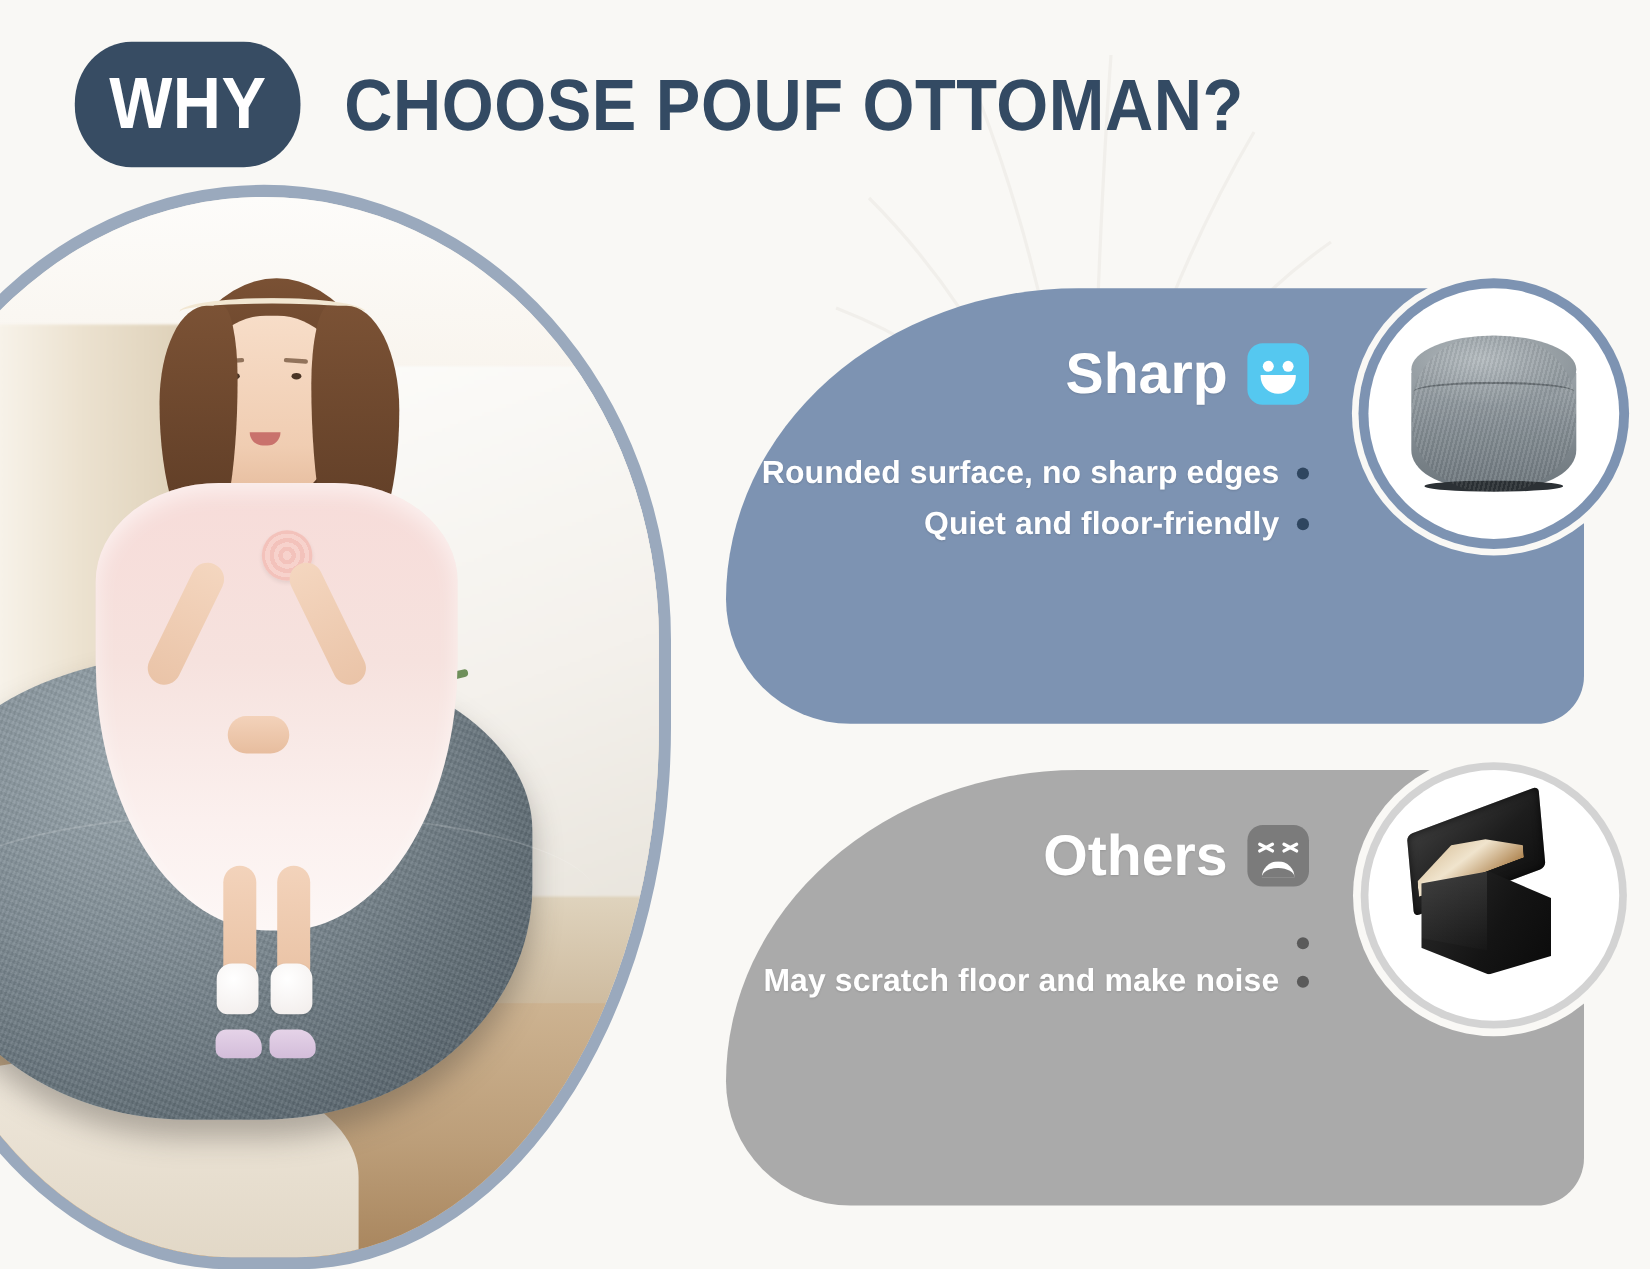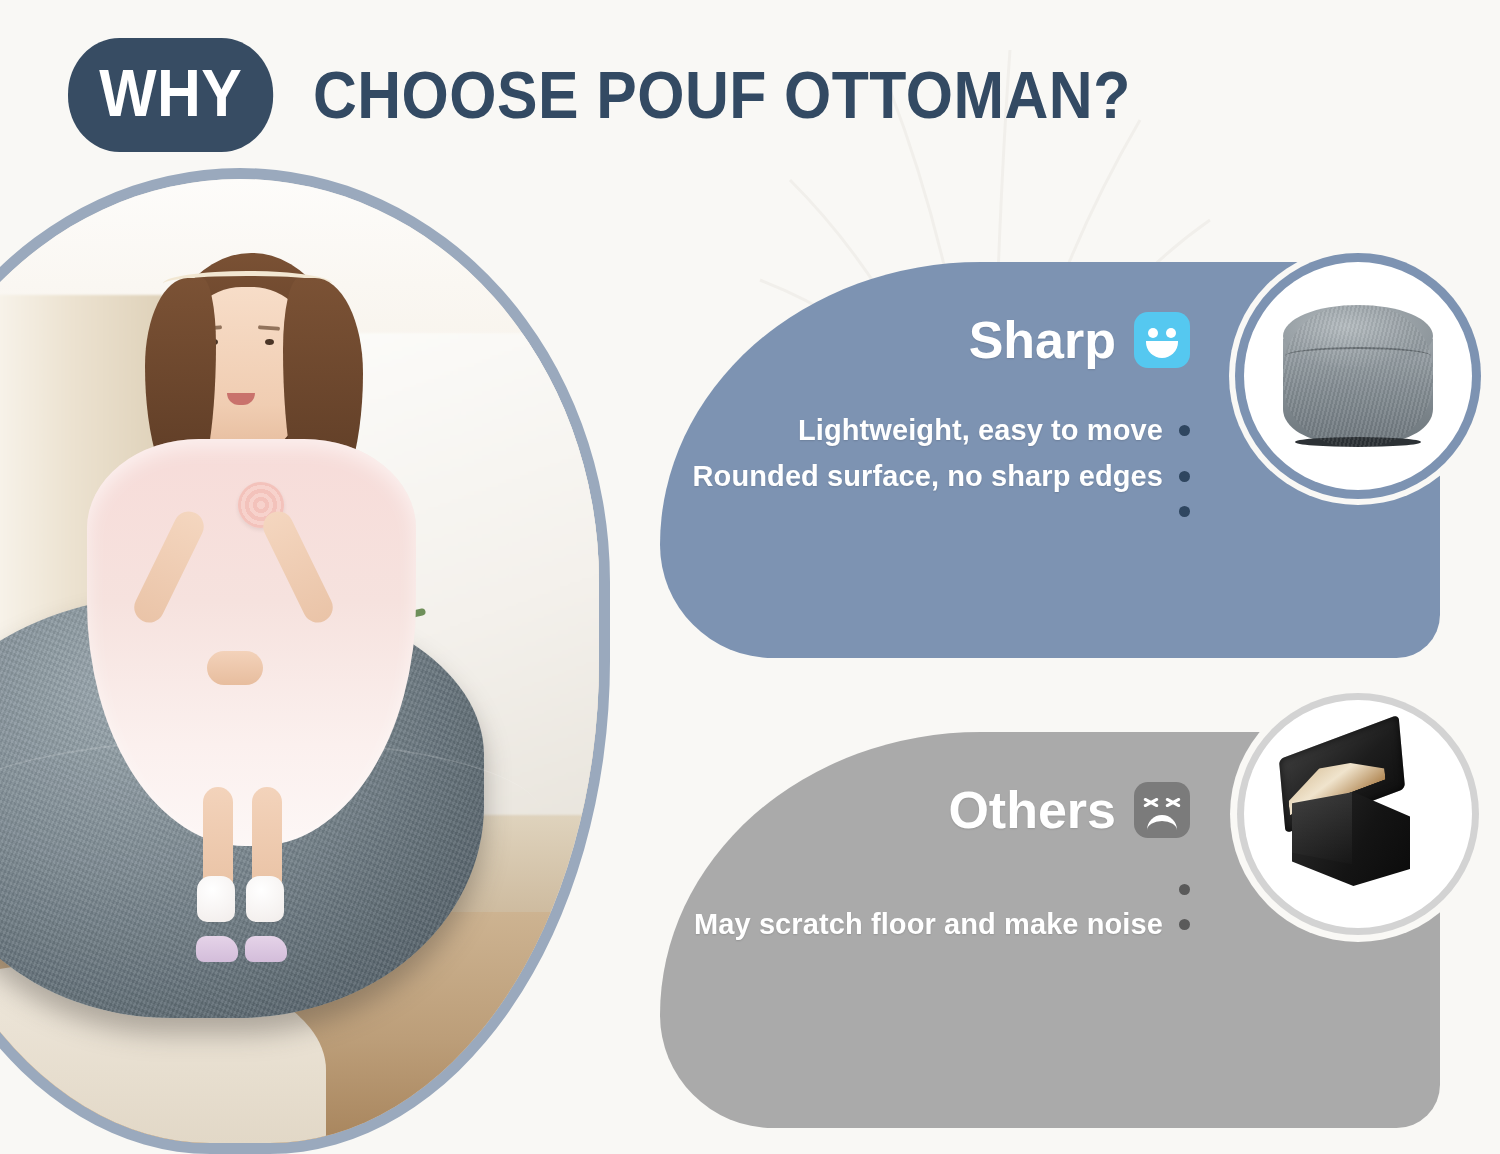--- a/index.html
+++ b/index.html
@@ -207,21 +207,21 @@
     position:absolute;
     width:780px; height:396px;
     z-index:3;
   }
   .panel-shape{
     position:absolute; inset:0;
     border-radius:340px 46px 46px 120px / 300px 46px 46px 120px;
   }
   .panel.ours{ left:660px; top:262px; }
   .panel.ours .panel-shape{ background:#7d93b2; }
-  .panel.others{ left:660px; top:732px; }
+  .panel.others{ left:660px; top:700px; }
   .panel.others .panel-shape{ background:#aaaaaa; }
 
   .panel-head{
     position:absolute; right:250px; top:50px;
     display:flex; align-items:center; gap:18px;
     z-index:4;
   }
   .panel-title{
     color:#ffffff; font-size:52px; font-weight:bold; line-height:1;
     text-shadow:0 1px 2px rgba(0,0,0,.12);
@@ -419,28 +419,25 @@
     <span class="panel-title">Sharp</span>
     <span class="emoji happy">
       <i class="e-eye l"></i>
       <i class="e-eye r"></i>
       <i class="e-smile"></i>
     </span>
   </div>
 
   <div class="feature-list">
     <div class="feature-row">
-      <span class="feature-text">Lightweight, easy to move</span>
-      <span class="bullet"></span>
-    </div>
-    <div class="feature-row">
       <span class="feature-text">Rounded surface, no sharp edges</span>
       <span class="bullet"></span>
     </div>
     <div class="feature-row">
+      <span class="feature-text">Quiet and floor-friendly</span>
       <span class="bullet"></span>
     </div>
   </div>
 </div>
 
 <div class="prod-circle ours">
   <div class="pouf-round">
     <div class="body"></div>
     <div class="top"></div>
     <div class="lip"></div>

